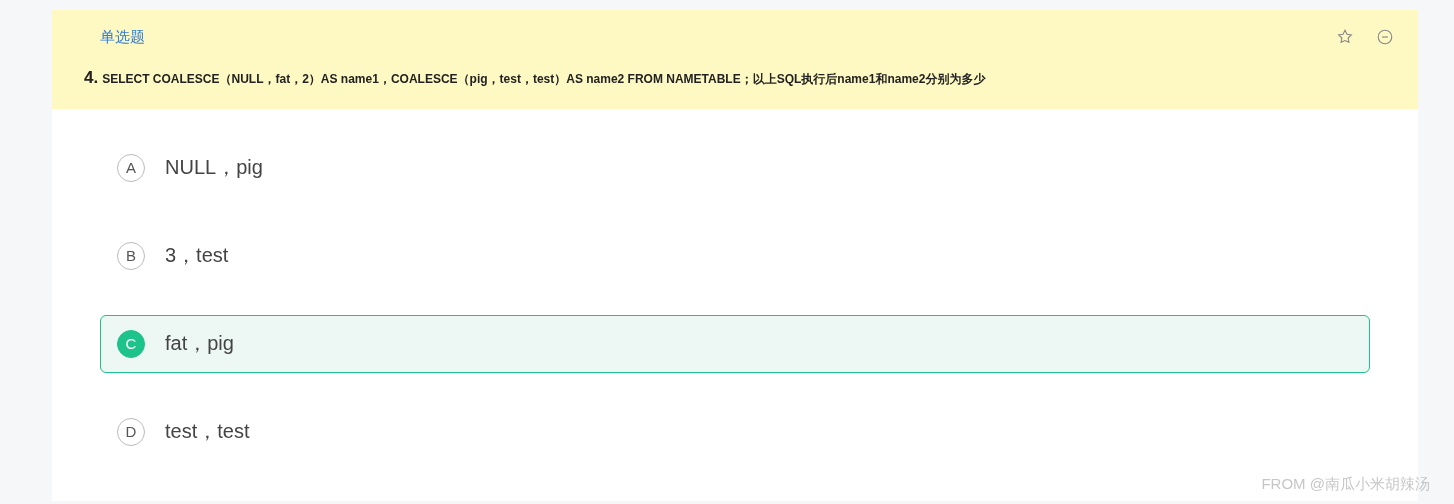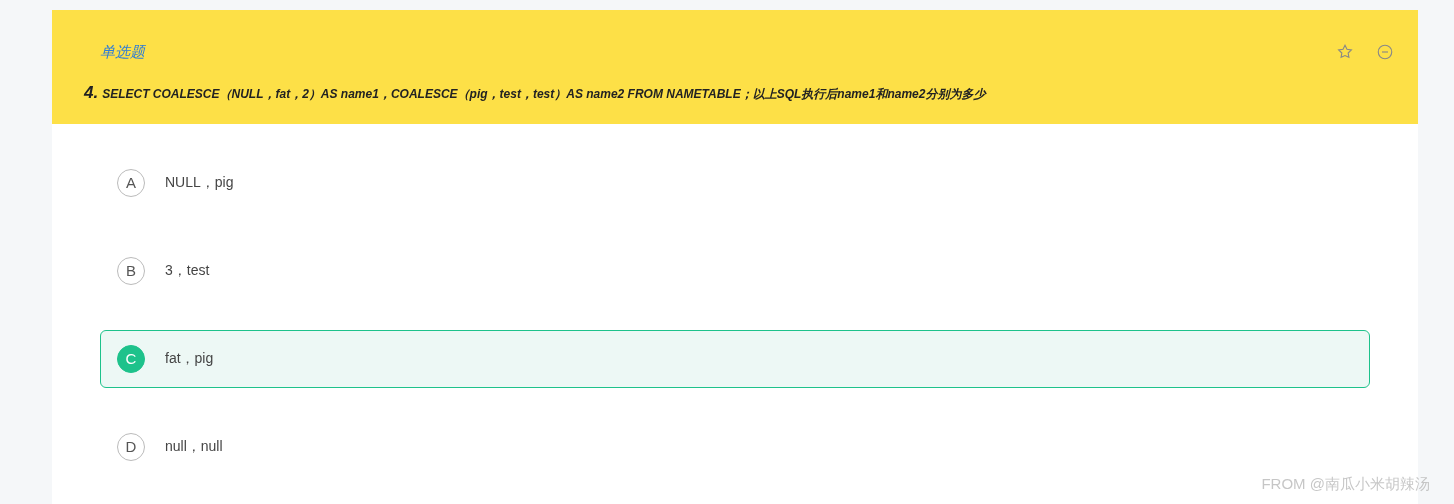--- a/index.html
+++ b/index.html
@@ -15,24 +15,23 @@
       overflow: hidden;
       position: relative;
     }
     .question-container {
       background: #fff;
       margin-left: 52px;
       margin-right: 36px;
       margin-top: 10px;
     }
     .question-header {
-      background: #fde047;
-      padding: 33px 24px 18px 48px;
+      background: #fef9c3;
+      padding: 18px 24px 18px 48px;
       position: relative;
-      font-style: italic;
     }
     .header-top {
       display: flex;
       justify-content: space-between;
       align-items: flex-start;
       margin-bottom: 18px;
     }
     .question-type {
       color: #2e7cd6;
       font-size: 15px;
@@ -95,21 +94,21 @@
       margin-right: 20px;
       background: #fff;
       flex-shrink: 0;
     }
     .option.selected .option-letter {
       background: #1ec28b;
       border-color: #1ec28b;
       color: #fff;
     }
     .option-text {
-      font-size: 14px;
+      font-size: 20px;
       color: #444;
     }
     .watermark {
       position: absolute;
       right: 24px;
       bottom: 10px;
       color: #bdbdbd;
       font-size: 15px;
       opacity: 0.85;
     }
@@ -149,18 +148,18 @@
     <div class="option">
       <div class="option-letter">B</div>
       <div class="option-text">3，test</div>
     </div>
     <div class="option selected">
       <div class="option-letter">C</div>
       <div class="option-text">fat，pig</div>
     </div>
     <div class="option">
       <div class="option-letter">D</div>
-      <div class="option-text">null，null</div>
+      <div class="option-text">test，test</div>
     </div>
   </div>
 </div>
 
 <div class="watermark">FROM @南瓜小米胡辣汤</div>
 
 </body></html>

